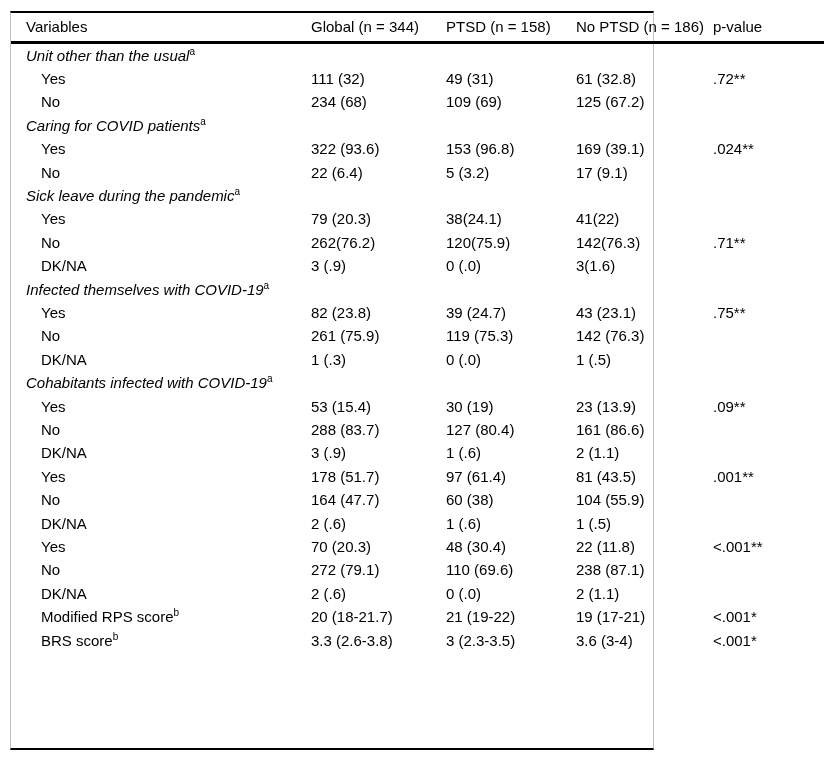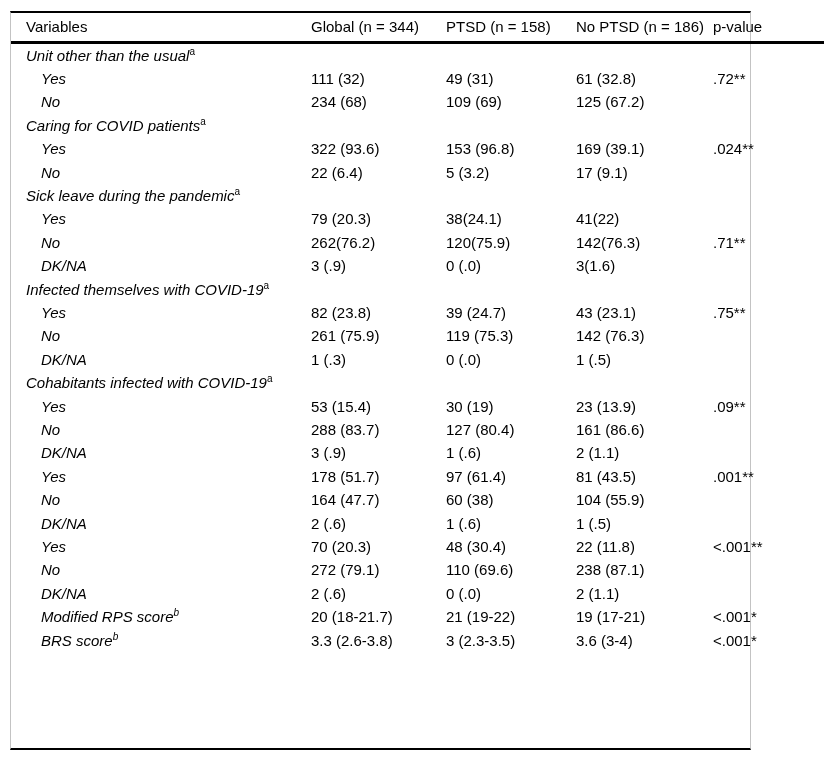--- a/index.html
+++ b/index.html
@@ -6,21 +6,21 @@
   html, body {
     width: 835px; height: 762px;
     background: #ffffff;
     font-family: "Liberation Sans", "DejaVu Sans", sans-serif;
     color: #000000;
     overflow: hidden;
   }
   .table-frame {
     position: absolute;
     left: 10px; top: 11px;
-    width: 741px; height: 739px;
+    width: 644px; height: 739px;
     border-top: 2px solid #000000;
     border-bottom: 2px solid #000000;
     border-left: 1px solid #c3c3c3;
     border-right: 1px solid #c3c3c3;
     background: #ffffff;
   }
   table {
     width: 100%;
     border-collapse: collapse;
     table-layout: fixed;
@@ -43,21 +43,21 @@
     padding: 0;
     vertical-align: middle;
     white-space: nowrap;
     overflow: hidden;
     line-height: 23.4px;
   }
   td.section-title {
     font-style: italic;
     padding-left: 15px;
   }
-  td.row-label { padding-left: 30px; font-style: italic; }
+  td.row-label { padding-left: 30px; }
   sup {
     font-size: 10px;
     line-height: 0;
     vertical-align: super;
   }
   td.section-title sup { font-style: normal; }
 </style>
 </head>
 <body>
 

